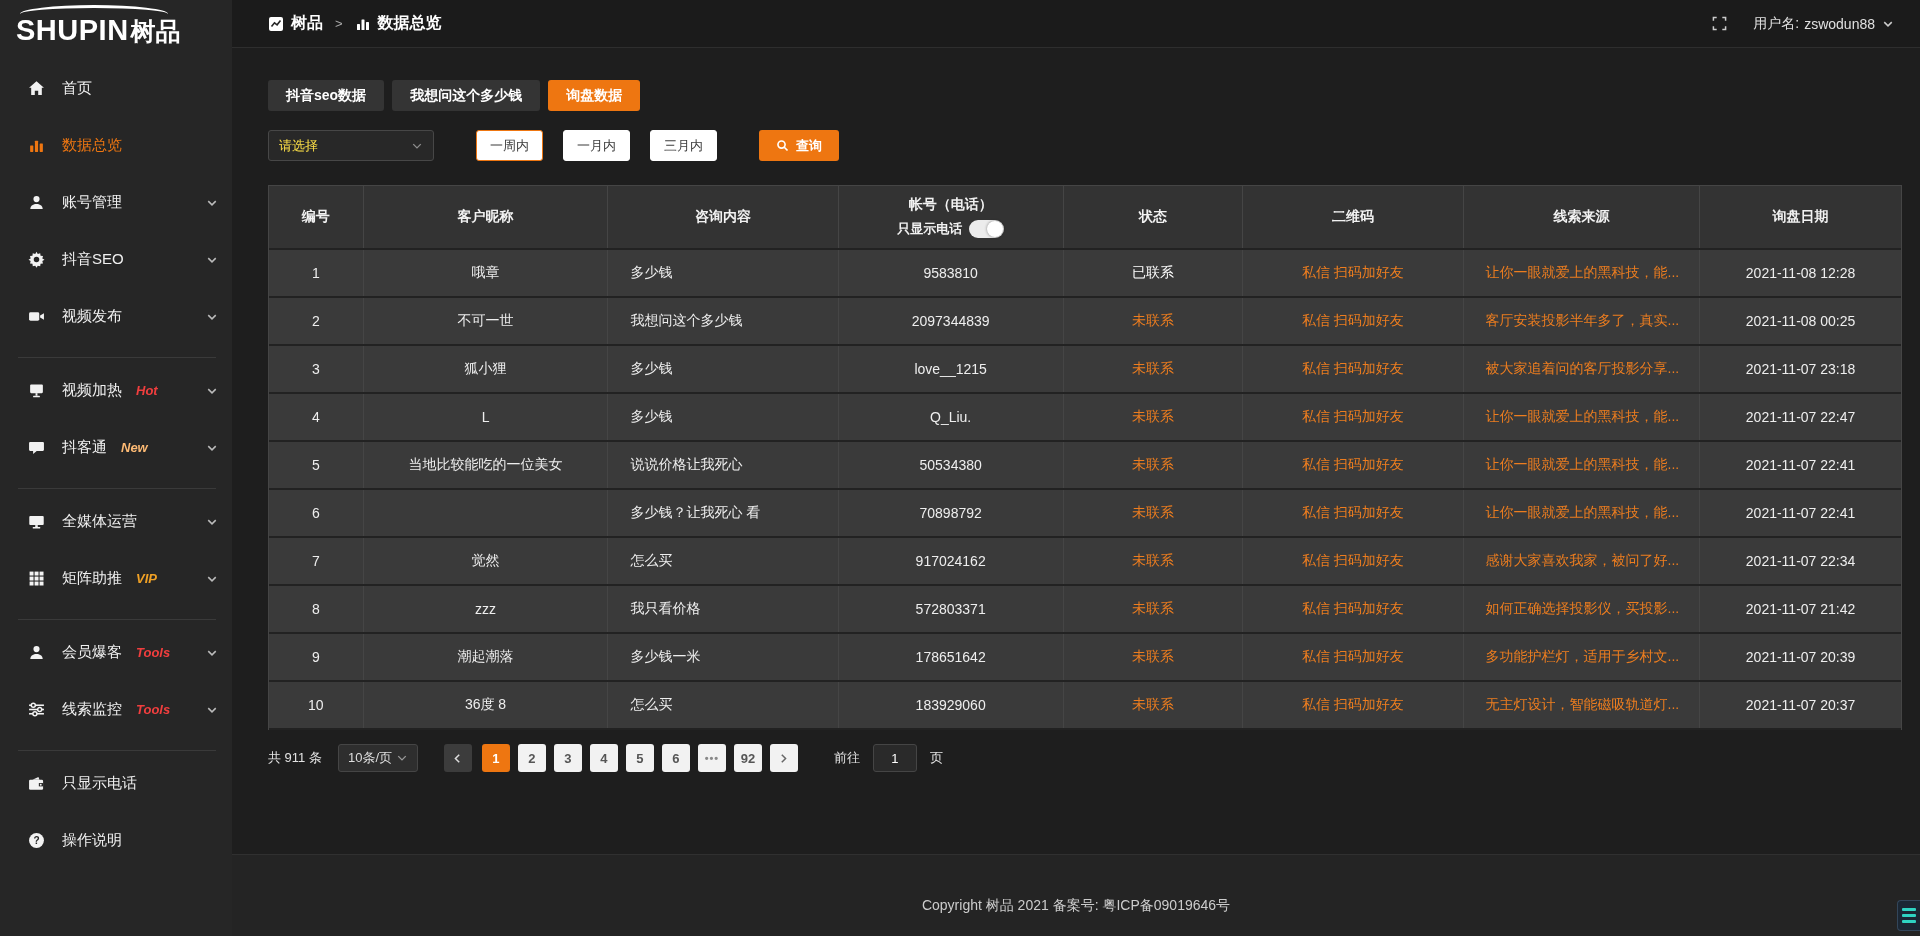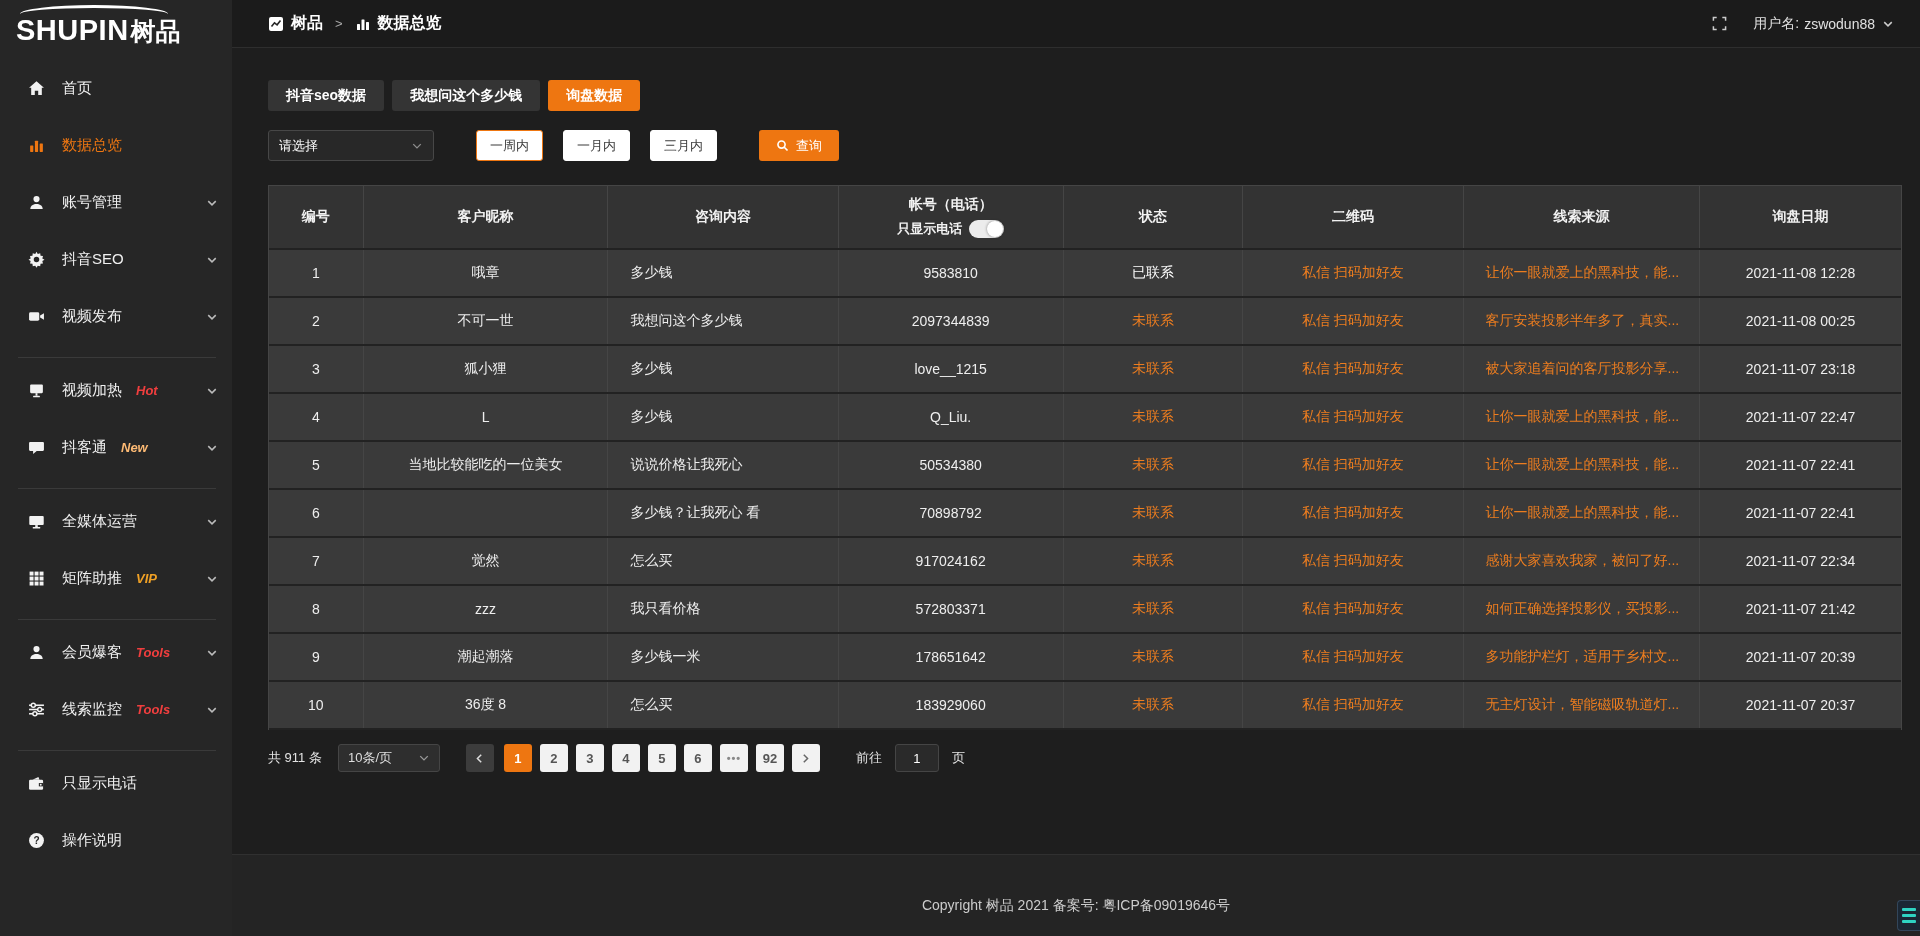--- a/index.html
+++ b/index.html
@@ -36,26 +36,26 @@
 .user{font-size:14px;color:#e0e0e0;display:flex;align-items:center;gap:5px;cursor:pointer}
 .user .s-chevron{margin-left:2px}
 
 
 .content{position:absolute;left:232px;top:48px;right:0;padding:32px 18px 0 36px}
 .tabs{display:flex;gap:8px}
 .tab{height:31px;padding:0 18px;background:#343434;color:#fff;font-size:14px;font-weight:bold;border-radius:3px;display:flex;align-items:center;cursor:pointer}
 .tab.active{background:#ee7611}
 
 .filters{display:flex;align-items:center;margin-top:19px}
-.select{width:166px;height:31px;background:#282828;border:1px solid #474747;border-radius:3px;display:flex;align-items:center;padding:0 10px;color:#ffffff;font-size:13px;cursor:pointer}
+.select{width:166px;height:31px;background:#282828;border:1px solid #474747;border-radius:3px;display:flex;align-items:center;padding:0 10px;color:#fde047;font-size:13px;cursor:pointer}
 .select .s-chevron{margin-left:auto}
 .ranges{display:flex;gap:20px;margin-left:42px}
 .range-btn{height:31px;min-width:66px;padding:0 13px;background:#fff;color:#3c3c3c;font-size:13px;border-radius:3px;display:flex;align-items:center;justify-content:center;cursor:pointer;border:1px solid #fff}
 .range-btn.active{border:1px solid #ee7611}
-.query-btn{height:31px;padding:0 17px;background:#ee7611;color:#fff;border-radius:3px;font-size:13px;font-weight:normal;display:flex;align-items:center;gap:7px;cursor:pointer;margin-left:42px}
+.query-btn{height:31px;padding:0 17px;background:#ee7611;color:#fff;border-radius:3px;font-size:13px;font-weight:bold;display:flex;align-items:center;gap:7px;cursor:pointer;margin-left:42px}
 .query-btn svg{width:13px;height:13px}
 
 
 .table{margin-top:24px;border:1px solid #454545;border-bottom:none}
 .tr{display:flex}
 .th,.td{border-right:1px solid #454545;display:flex;align-items:center;justify-content:center;font-size:14px;overflow:hidden;white-space:nowrap}
 .th:last-child,.td:last-child{border-right:none}
 .thead{height:64px;background:#333;border-bottom:2px solid #222}
 .th{font-weight:600;color:#f2f2f2}
 .tbody .tr{height:48px;background:#3a3a3a;border-bottom:2px solid #222}
@@ -65,21 +65,21 @@
 .status-pending{color:#ed7d1f}
 .status-done{color:#fff}
 .th-account{flex-direction:column;justify-content:center}
 .toggle-row{display:flex;align-items:center;gap:7px;font-size:13px;margin-top:6px;font-weight:600}
 .toggle{width:35px;height:18px;background:#ececec;border-radius:10px;position:relative;display:inline-block;cursor:pointer}
 .toggle .knob{position:absolute;right:1px;top:1px;width:16px;height:16px;background:#fff;border-radius:50%;box-shadow:0 0 3px rgba(0,0,0,.45)}
 
 
 .pagination{display:flex;align-items:center;margin-top:14px;gap:8px;font-size:13px;color:#e2e2e2}
 .total{margin-right:8px}
-.page-size-select{width:102px;height:28px;background:#2e2e2e;border:1px solid #454545;border-radius:3px;display:flex;align-items:center;padding:0 9px;color:#ddd;font-size:13px;cursor:pointer;margin-right:18px}
+.page-size-select{width:80px;height:28px;background:#2e2e2e;border:1px solid #454545;border-radius:3px;display:flex;align-items:center;padding:0 9px;color:#ddd;font-size:13px;cursor:pointer;margin-right:18px}
 .page-size-select .s-chevron{margin-left:auto}
 .pg-btn{min-width:28px;height:28px;padding:0 4px;background:#f2f2f2;color:#555;border-radius:3px;display:flex;align-items:center;justify-content:center;font-size:13px;font-weight:bold;cursor:pointer}
 .pg-btn.prev{background:#3c3c3c;color:#ddd;margin-right:2px}
 .pg-btn.active{background:#ee7611;color:#fff}
 .pg-btn.ellipsis{color:#888;letter-spacing:1px;font-size:11px}
 .pg-btn svg{width:11px;height:11px}
 .goto{display:flex;align-items:center;gap:13px;margin-left:28px}
 .goto input{width:44px;height:28px;background:#2a2a2a;border:1px solid #454545;border-radius:3px;color:#fff;text-align:center;font-size:13px;font-family:inherit}
 
 

